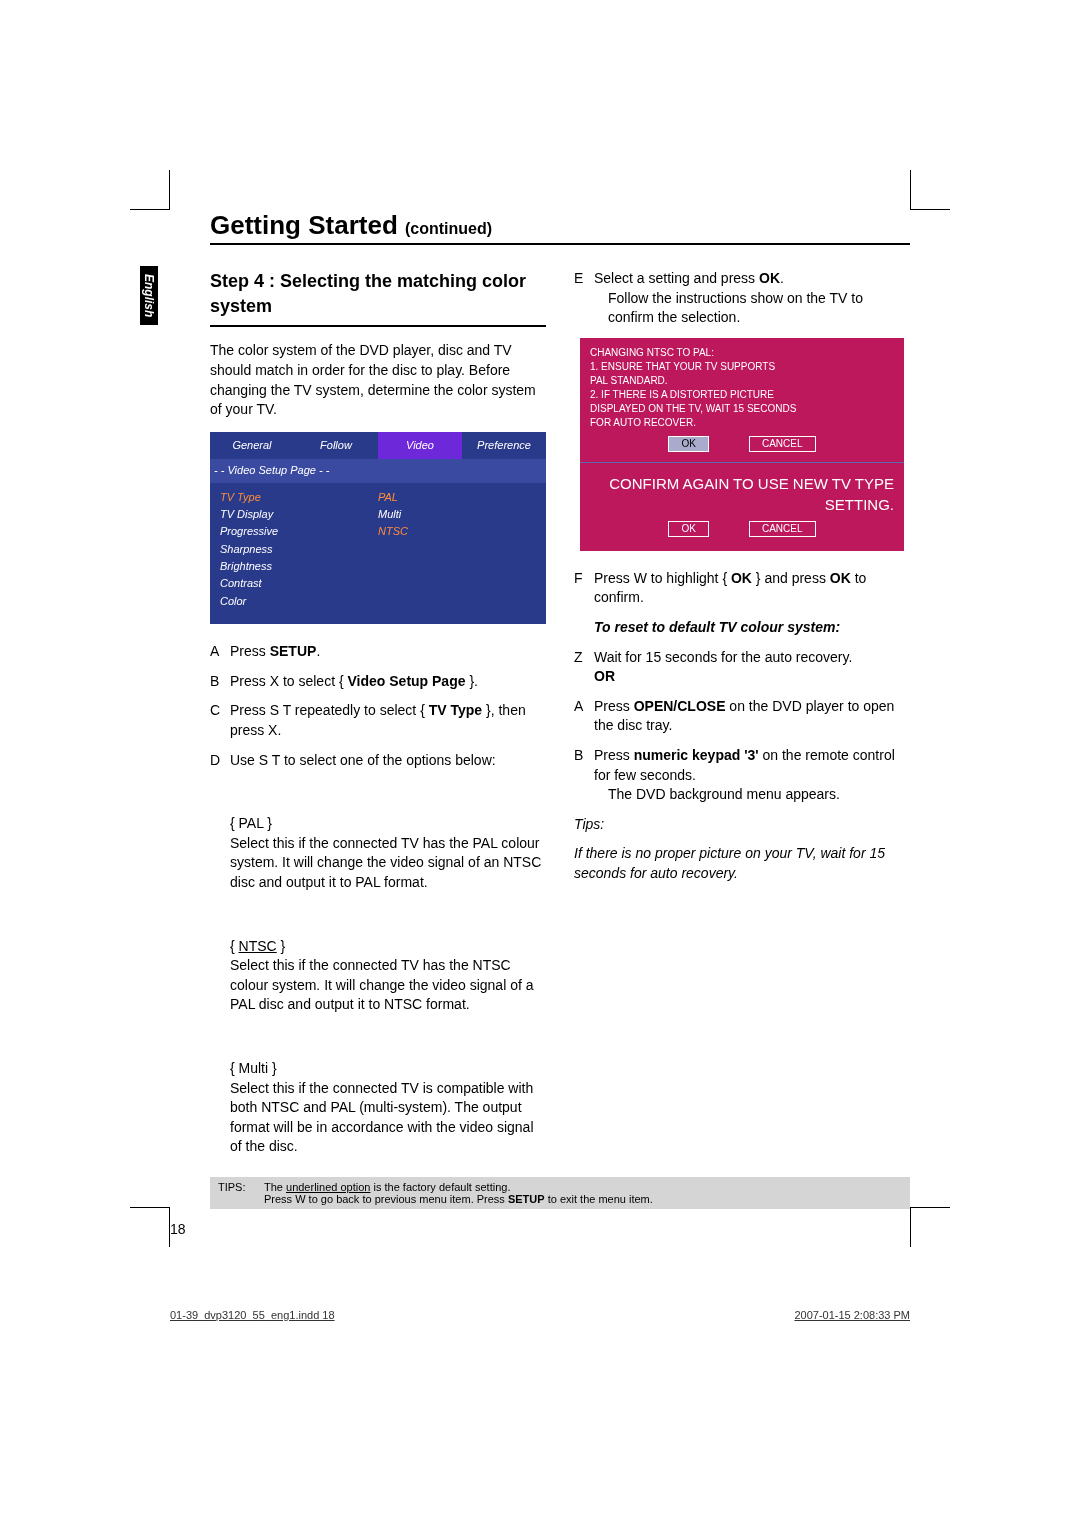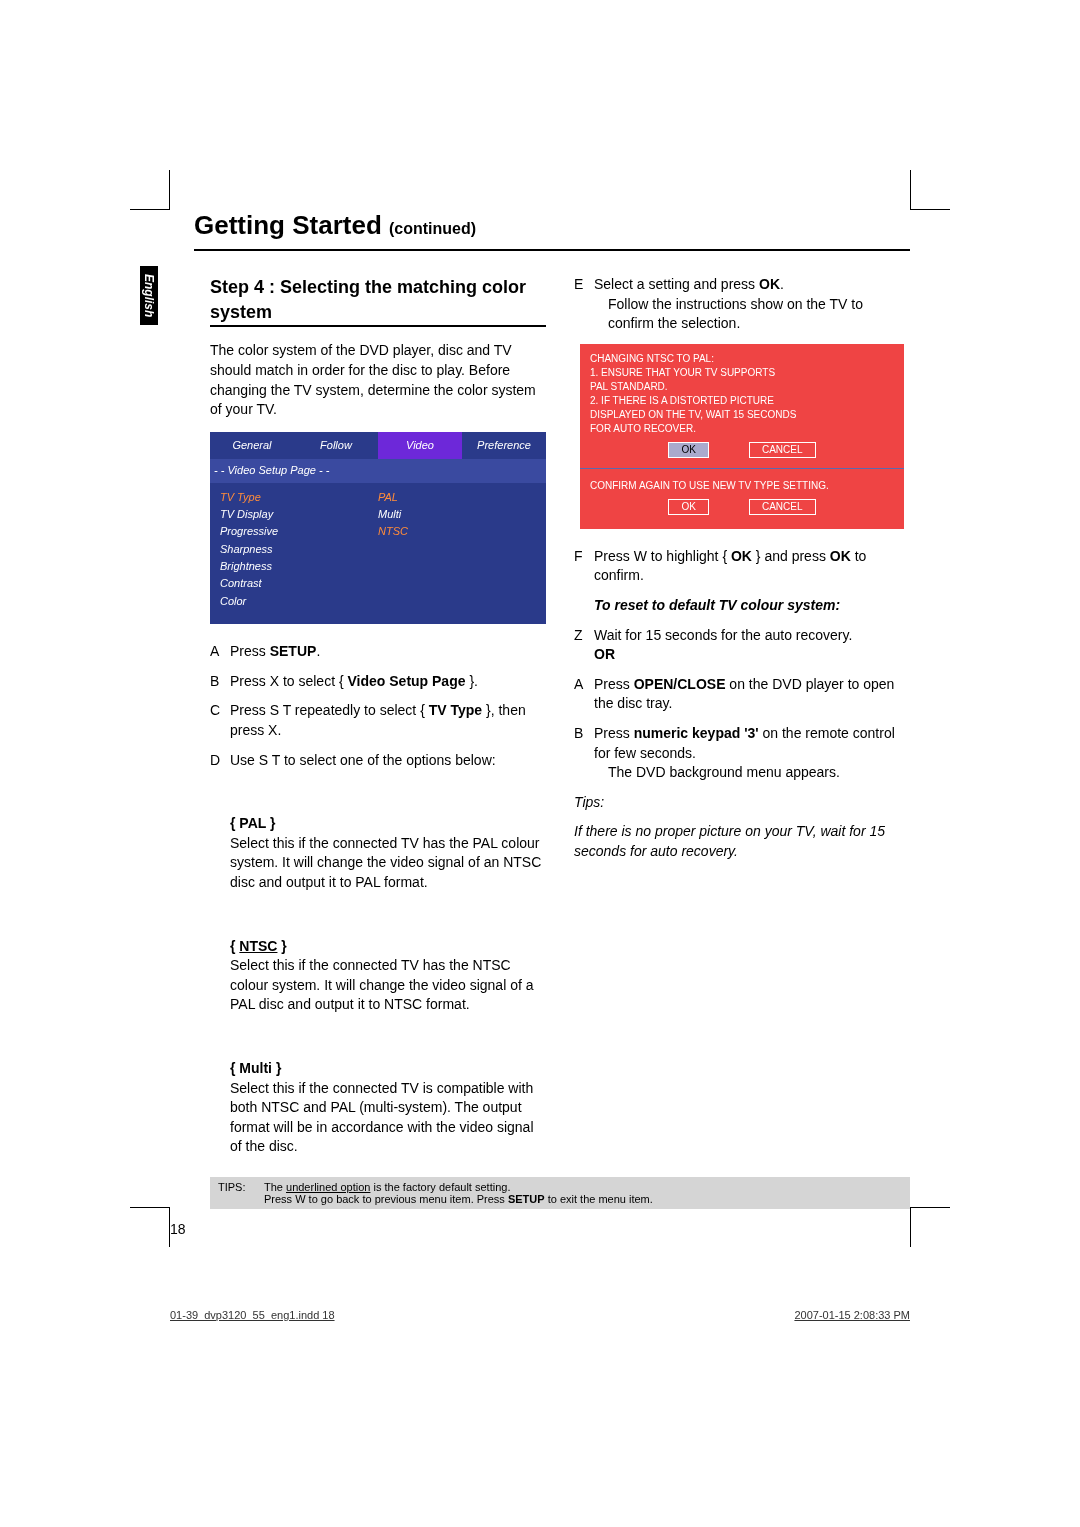--- a/index.html
+++ b/index.html
@@ -26,22 +26,22 @@
     top: 210px;
     left: 170px;
     right: 170px;
     bottom: 290px;
   }
 
   .page-title {
     font-size: 26px;
     font-weight: bold;
     border-bottom: 2px solid #000;
-    padding-bottom: 8px;
-    margin-left: 24px;
+    padding-bottom: 2px;
+    margin-left: 40px;
   }
   .page-title .cont { font-size: 16px; font-weight: bold; }
 
   .lang-tab {
     position: absolute;
     top: 56px;
     left: -30px;
     background: #000;
     color: #fff;
     writing-mode: vertical-rl;
@@ -57,21 +57,21 @@
     margin-left: 40px;
     gap: 28px;
   }
   .col { flex: 1; font-size: 14px; line-height: 1.4; }
   .col p { margin-bottom: 10px; }
 
   .step-heading {
     font-size: 18px;
     font-weight: bold;
     border-bottom: 2px solid #000;
-    padding-bottom: 0;
+    padding-bottom: 6px;
     margin-bottom: 14px;
   }
 
   .setup-menu {
     background: #2a3a8a;
     color: #fff;
     font-size: 11px;
     margin: 12px 0 18px 0;
     width: 100%;
     font-style: italic;
@@ -81,40 +81,40 @@
   .setup-tab.active { background: #6d28d9; }
   .setup-subhead { background:#3a4aa0; padding: 4px 4px; font-size:11px; }
   .setup-body { padding: 6px 10px 14px 10px; }
   .setup-row { display:flex; padding: 1px 0; }
   .setup-row .label { width: 50%; }
   .setup-row .value { }
   .setup-row.hl .label { color: #ff8c3a; }
   .setup-row.hl .value { color: #ff8c3a; }
 
   .dialog-box {
-    background: #ef4444;
+    background: #be185d;
     color: #fff;
     font-size: 10px;
     padding: 8px 10px 14px 10px;
     margin: 10px 6px 18px 6px;
     line-height: 1.4;
   }
   .dialog-btns { display:flex; gap:40px; justify-content:center; margin-top:6px; }
   .dialog-btn { border:1px solid #fff; padding: 0 12px; font-size:10px; }
   .dialog-btn.filled { background:#aac; color:#000; }
   .dialog-sep { border-top:1px solid #5a6ab0; margin: 10px -10px; }
-  .dialog-confirm { text-align:left; font-size:10px; }
+  .dialog-confirm { text-align:right; font-size:15px; }
 
   .step-list { list-style: none; }
   .step-list li { display:flex; margin-bottom: 10px; }
   .step-list li .marker { width: 20px; flex-shrink:0; }
   .step-list li .txt { flex:1; }
 
   .option-block { margin: 6px 0 12px 20px; }
-  .option-label { font-weight: bold; margin-top: 44px; }
+  .option-label { font-weight: normal; margin-top: 44px; }
   .underline { text-decoration: underline; }
 
   .italic { font-style: italic; }
 
   .tips-footer {
     position: absolute;
     bottom: 28px;
     left: 40px;
     right: 0;
     background: #d5d5d5;

